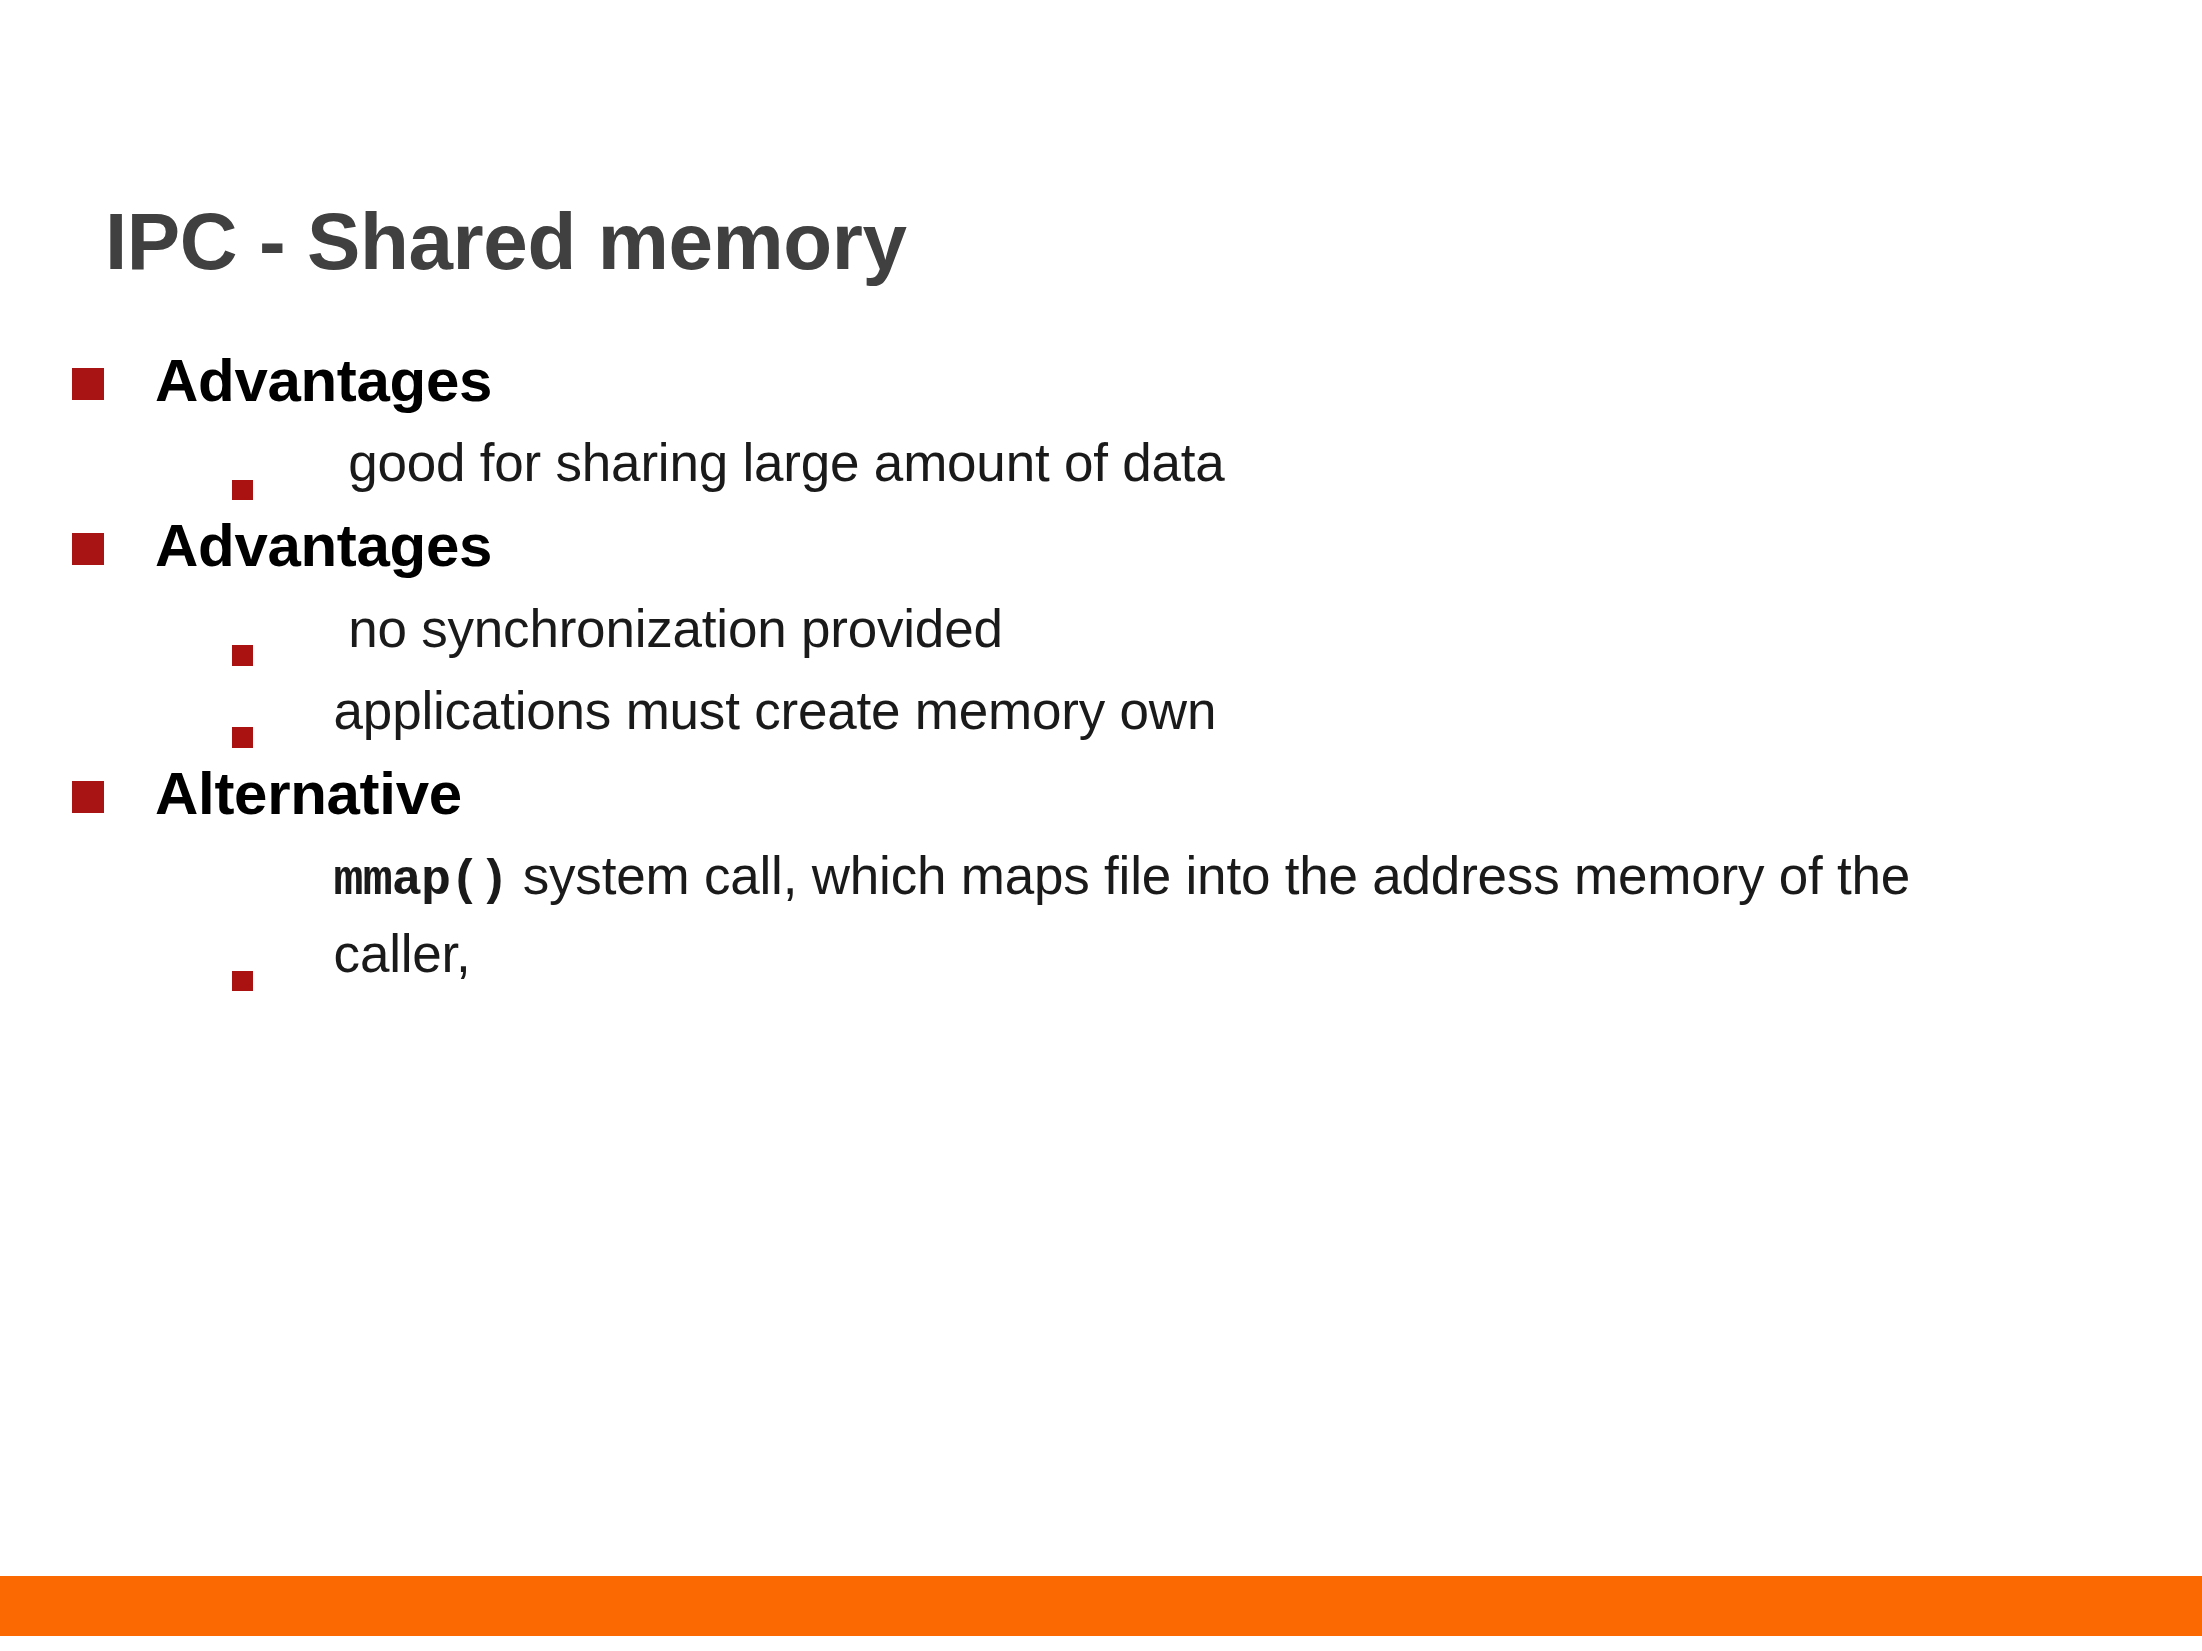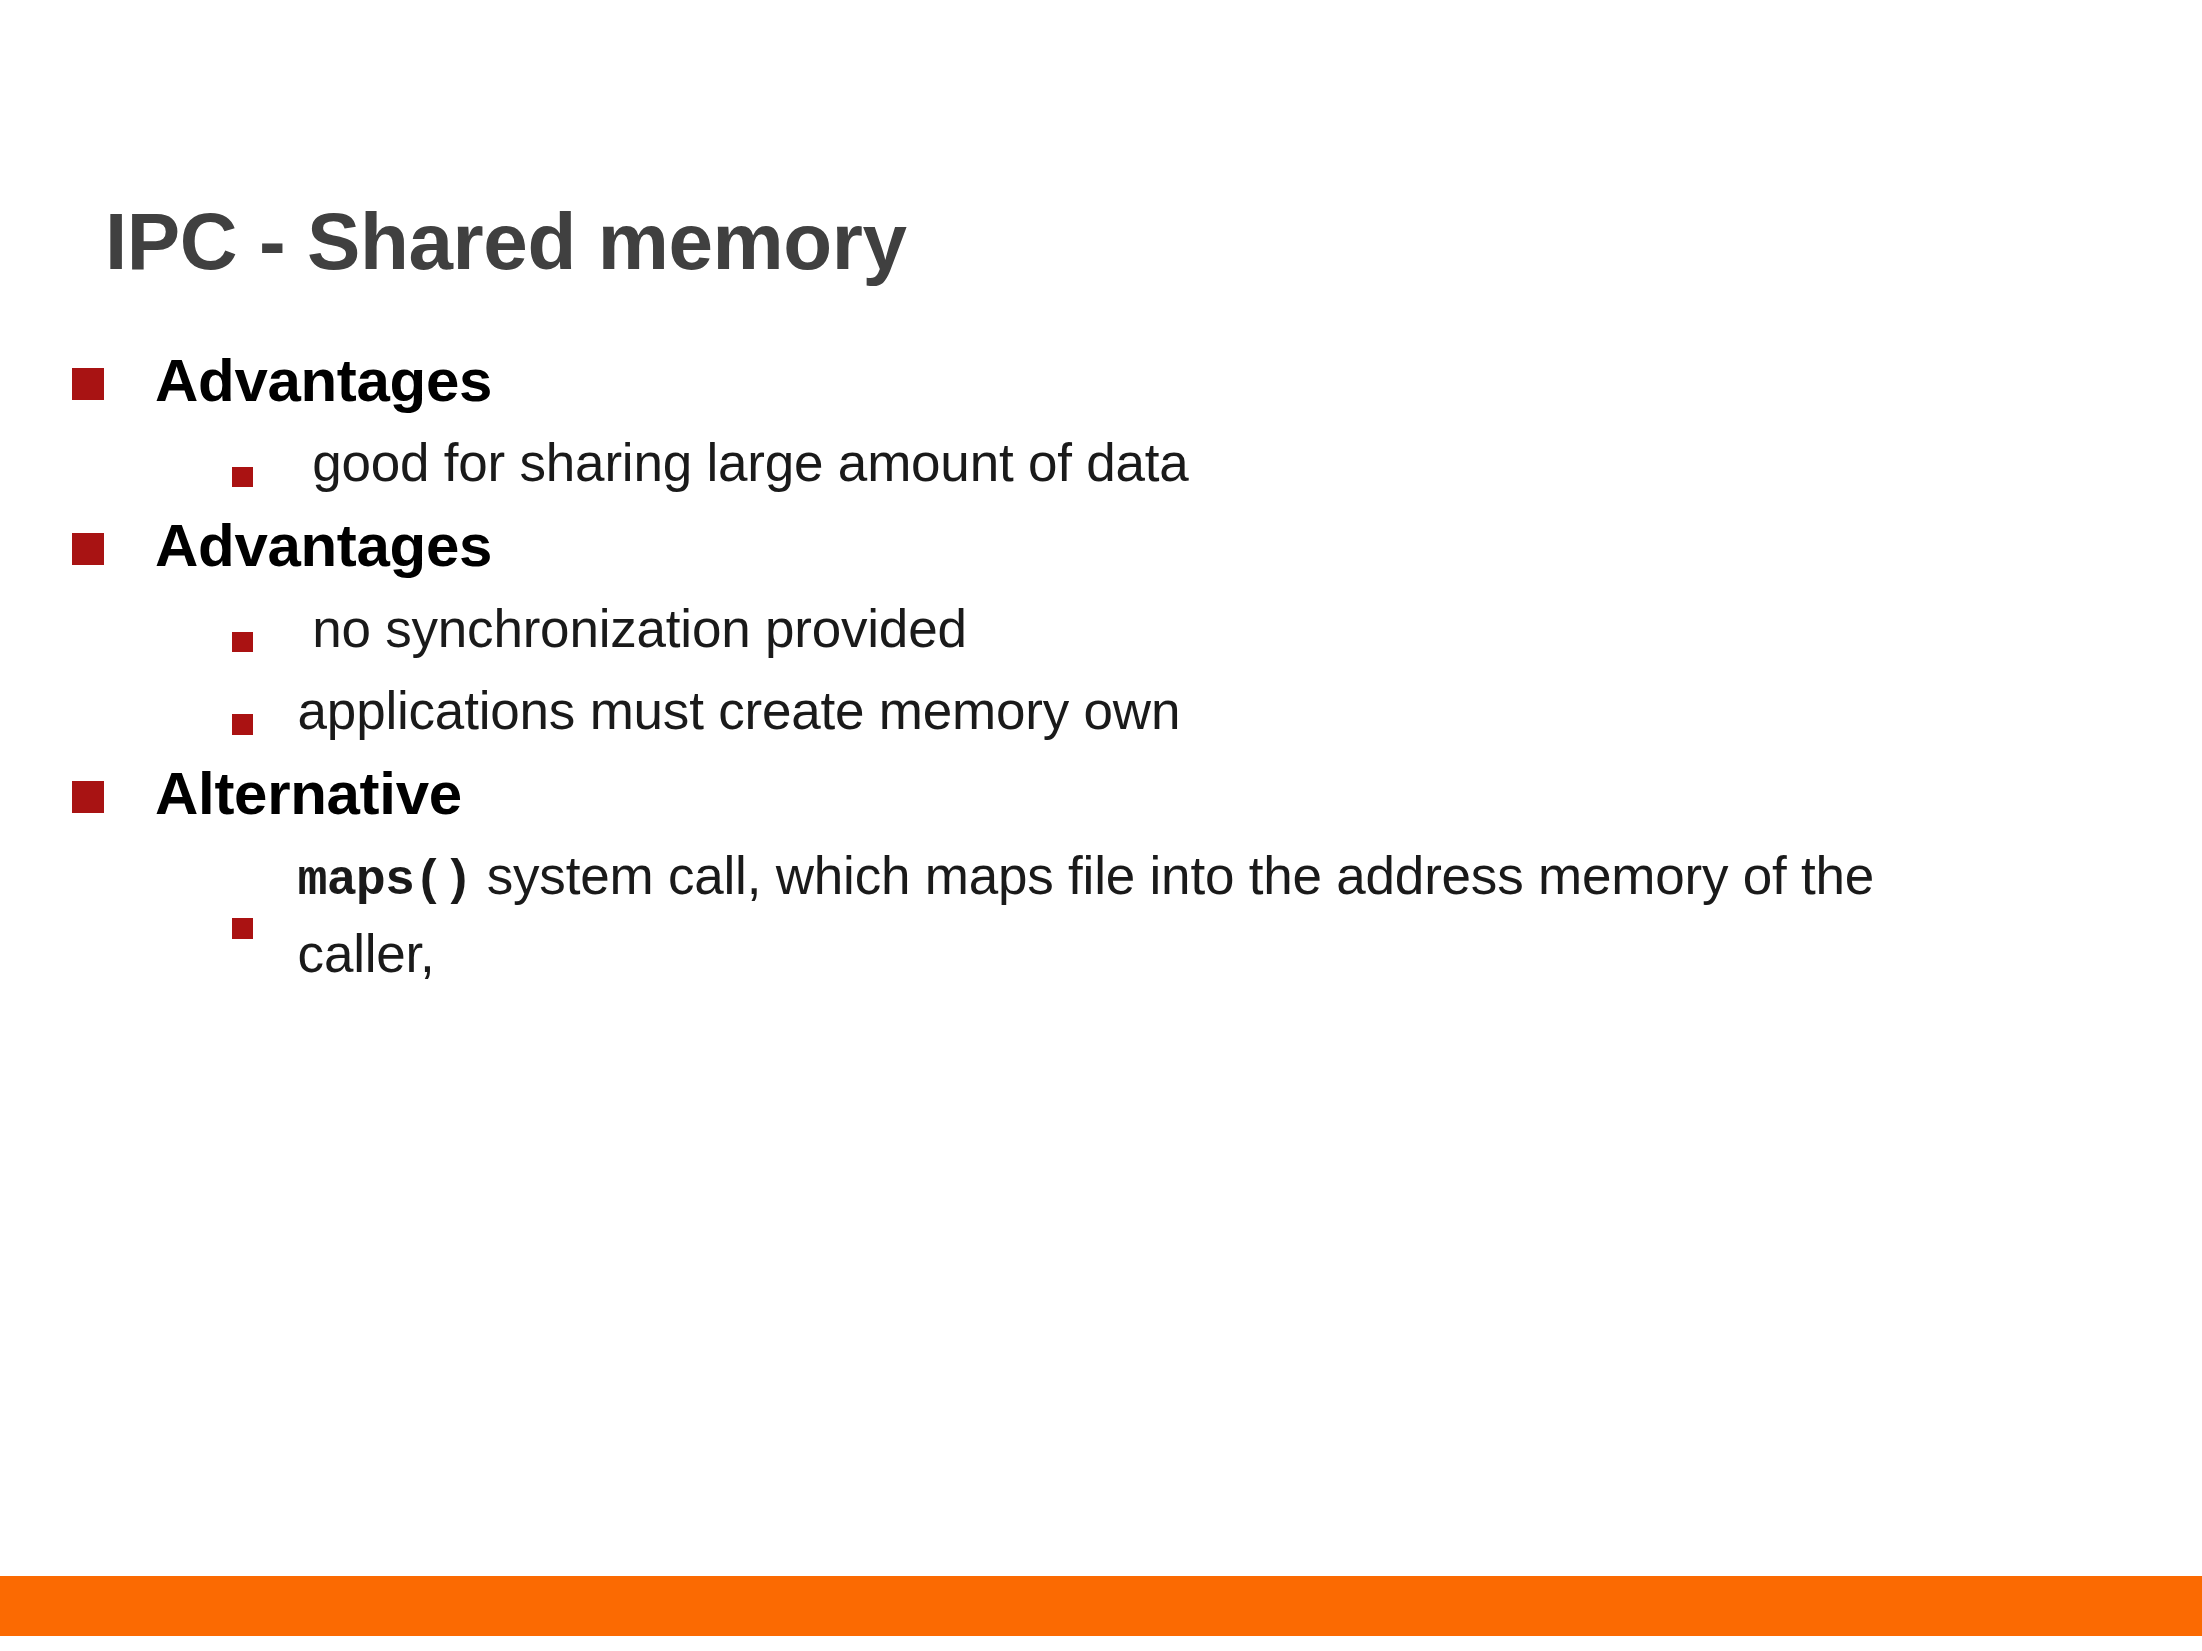--- a/index.html
+++ b/index.html
@@ -61,23 +61,24 @@
     font-size: 60px;
     font-weight: bold;
     color: #000000;
     line-height: 1.3;
     letter-spacing: -0.3px;
   }
 
   .lvl2-row {
     position: relative;
     display: flex;
-    align-items: center;
+    align-items: flex-end;
     padding-left: 232px;
     margin-bottom: 6.9px;
+    gap: 36px;
   }
 
   .lvl2-bullet {
     flex: 0 0 auto;
     width: 20.6px;
     height: 20.6px;
     background: #AA1212;
     margin-top: 28px;
     margin-right: 45px;
   }
@@ -152,21 +153,21 @@
     </div>
 
     <div class="lvl1-row">
       <span class="lvl1-bullet"></span>
       <span class="lvl1-text">Alternative</span>
     </div>
 
     <div class="lvl2-row">
       <span class="lvl2-bullet"></span>
       <span class="lvl2-text">
-        <span class="lead-space"></span><span class="mono">maps()</span><span> system call, which maps file into the address memory of the caller,</span>
+        <span class="lead-space"></span><span class="mono">mmap()</span><span> system call, which maps file into the address memory of the caller,</span>
       </span>
     </div>
 
   </div>
 
   <div class="bottom-bar"></div>
 
 </div>
 
 

